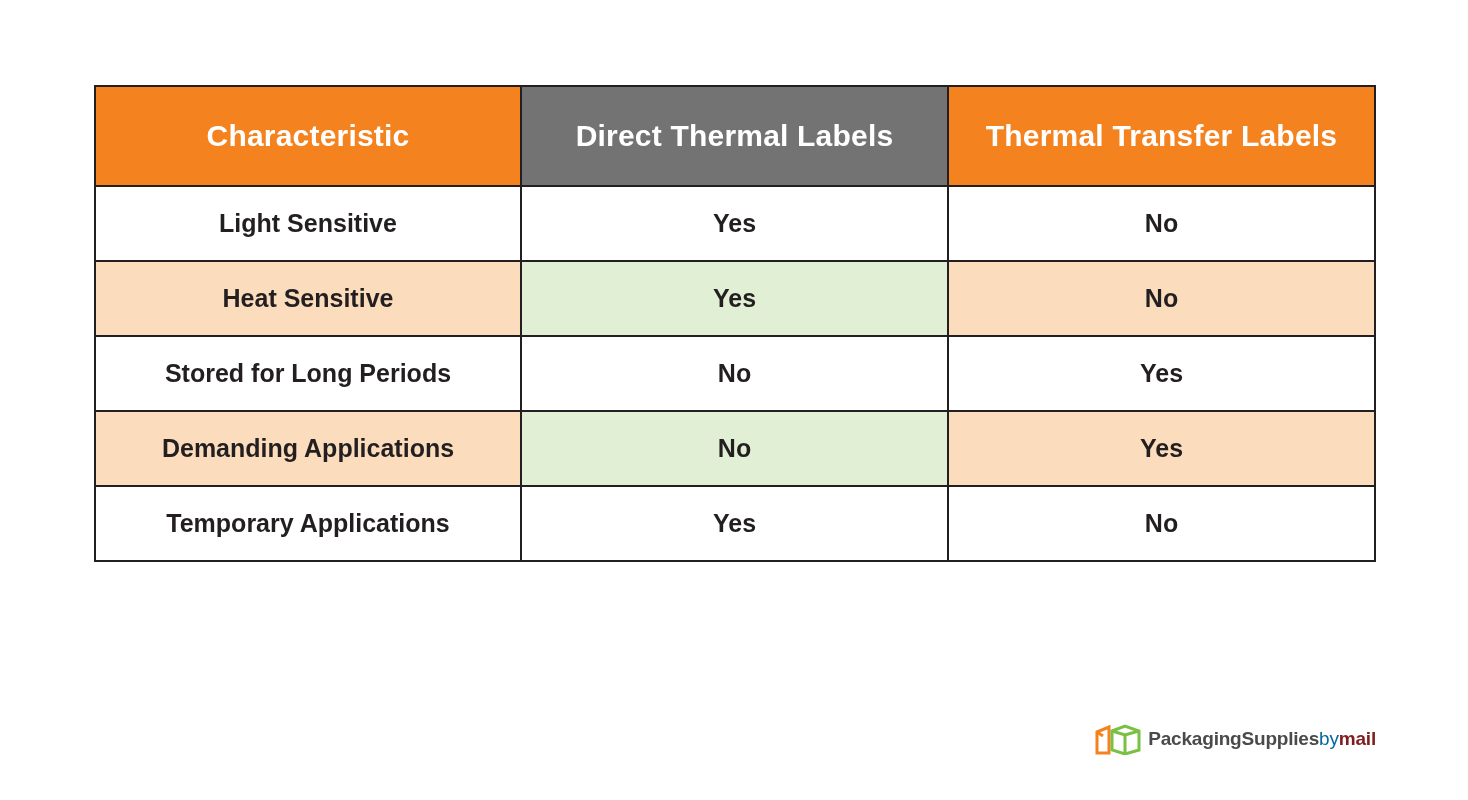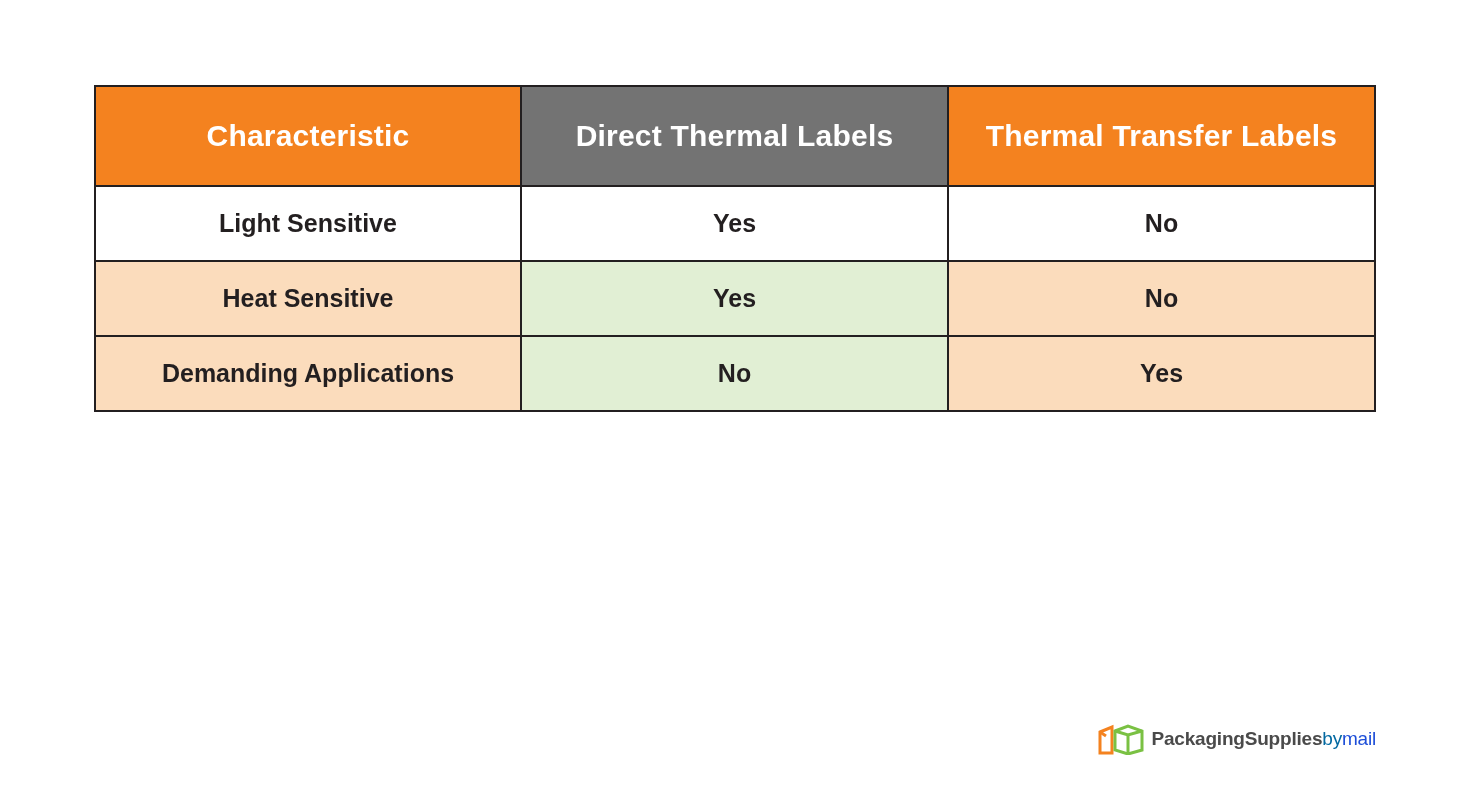--- a/index.html
+++ b/index.html
@@ -74,21 +74,21 @@
   }
   .logo-mark { display: block; }
   .logo-text {
     font-size: 19px;
     font-weight: bold;
     color: #4a4a4a;
     letter-spacing: -0.2px;
     white-space: nowrap;
   }
   .logo-text .by { color: #0369a1; font-weight: normal; }
-  .logo-text .mail { color: #1d4ed8; font-weight: normal; }
+  .logo-text .mail { color: #7f1d1d; font-weight: bold; }
 </style>
 </head>
 <body>
 
 <div class="page">
 
   <div class="table-wrap">
     <table class="compare">
       <colgroup>
         <col class="c0">
@@ -106,24 +106,34 @@
         <tr class="row-white">
           <td class="cell-char">Light Sensitive</td>
           <td class="cell-direct">Yes</td>
           <td class="cell-transfer">No</td>
         </tr>
         <tr class="row-tint">
           <td class="cell-char">Heat Sensitive</td>
           <td class="cell-direct">Yes</td>
           <td class="cell-transfer">No</td>
         </tr>
+        <tr class="row-white">
+          <td class="cell-char">Stored for Long Periods</td>
+          <td class="cell-direct">No</td>
+          <td class="cell-transfer">Yes</td>
+        </tr>
         <tr class="row-tint">
           <td class="cell-char">Demanding Applications</td>
           <td class="cell-direct">No</td>
           <td class="cell-transfer">Yes</td>
+        </tr>
+        <tr class="row-white">
+          <td class="cell-char">Temporary Applications</td>
+          <td class="cell-direct">Yes</td>
+          <td class="cell-transfer">No</td>
         </tr>
       </tbody>
     </table>
   </div>
 
   <div class="logo">
     <span>
       <svg class="logo-mark" width="46" height="32" viewBox="0 0 46 32" xmlns="http://www.w3.org/2000/svg">
 
         <path d="M2 9 L14 4 L14 30 L2 30 Z" fill="none" stroke="#f4821f" stroke-width="3"></path>

